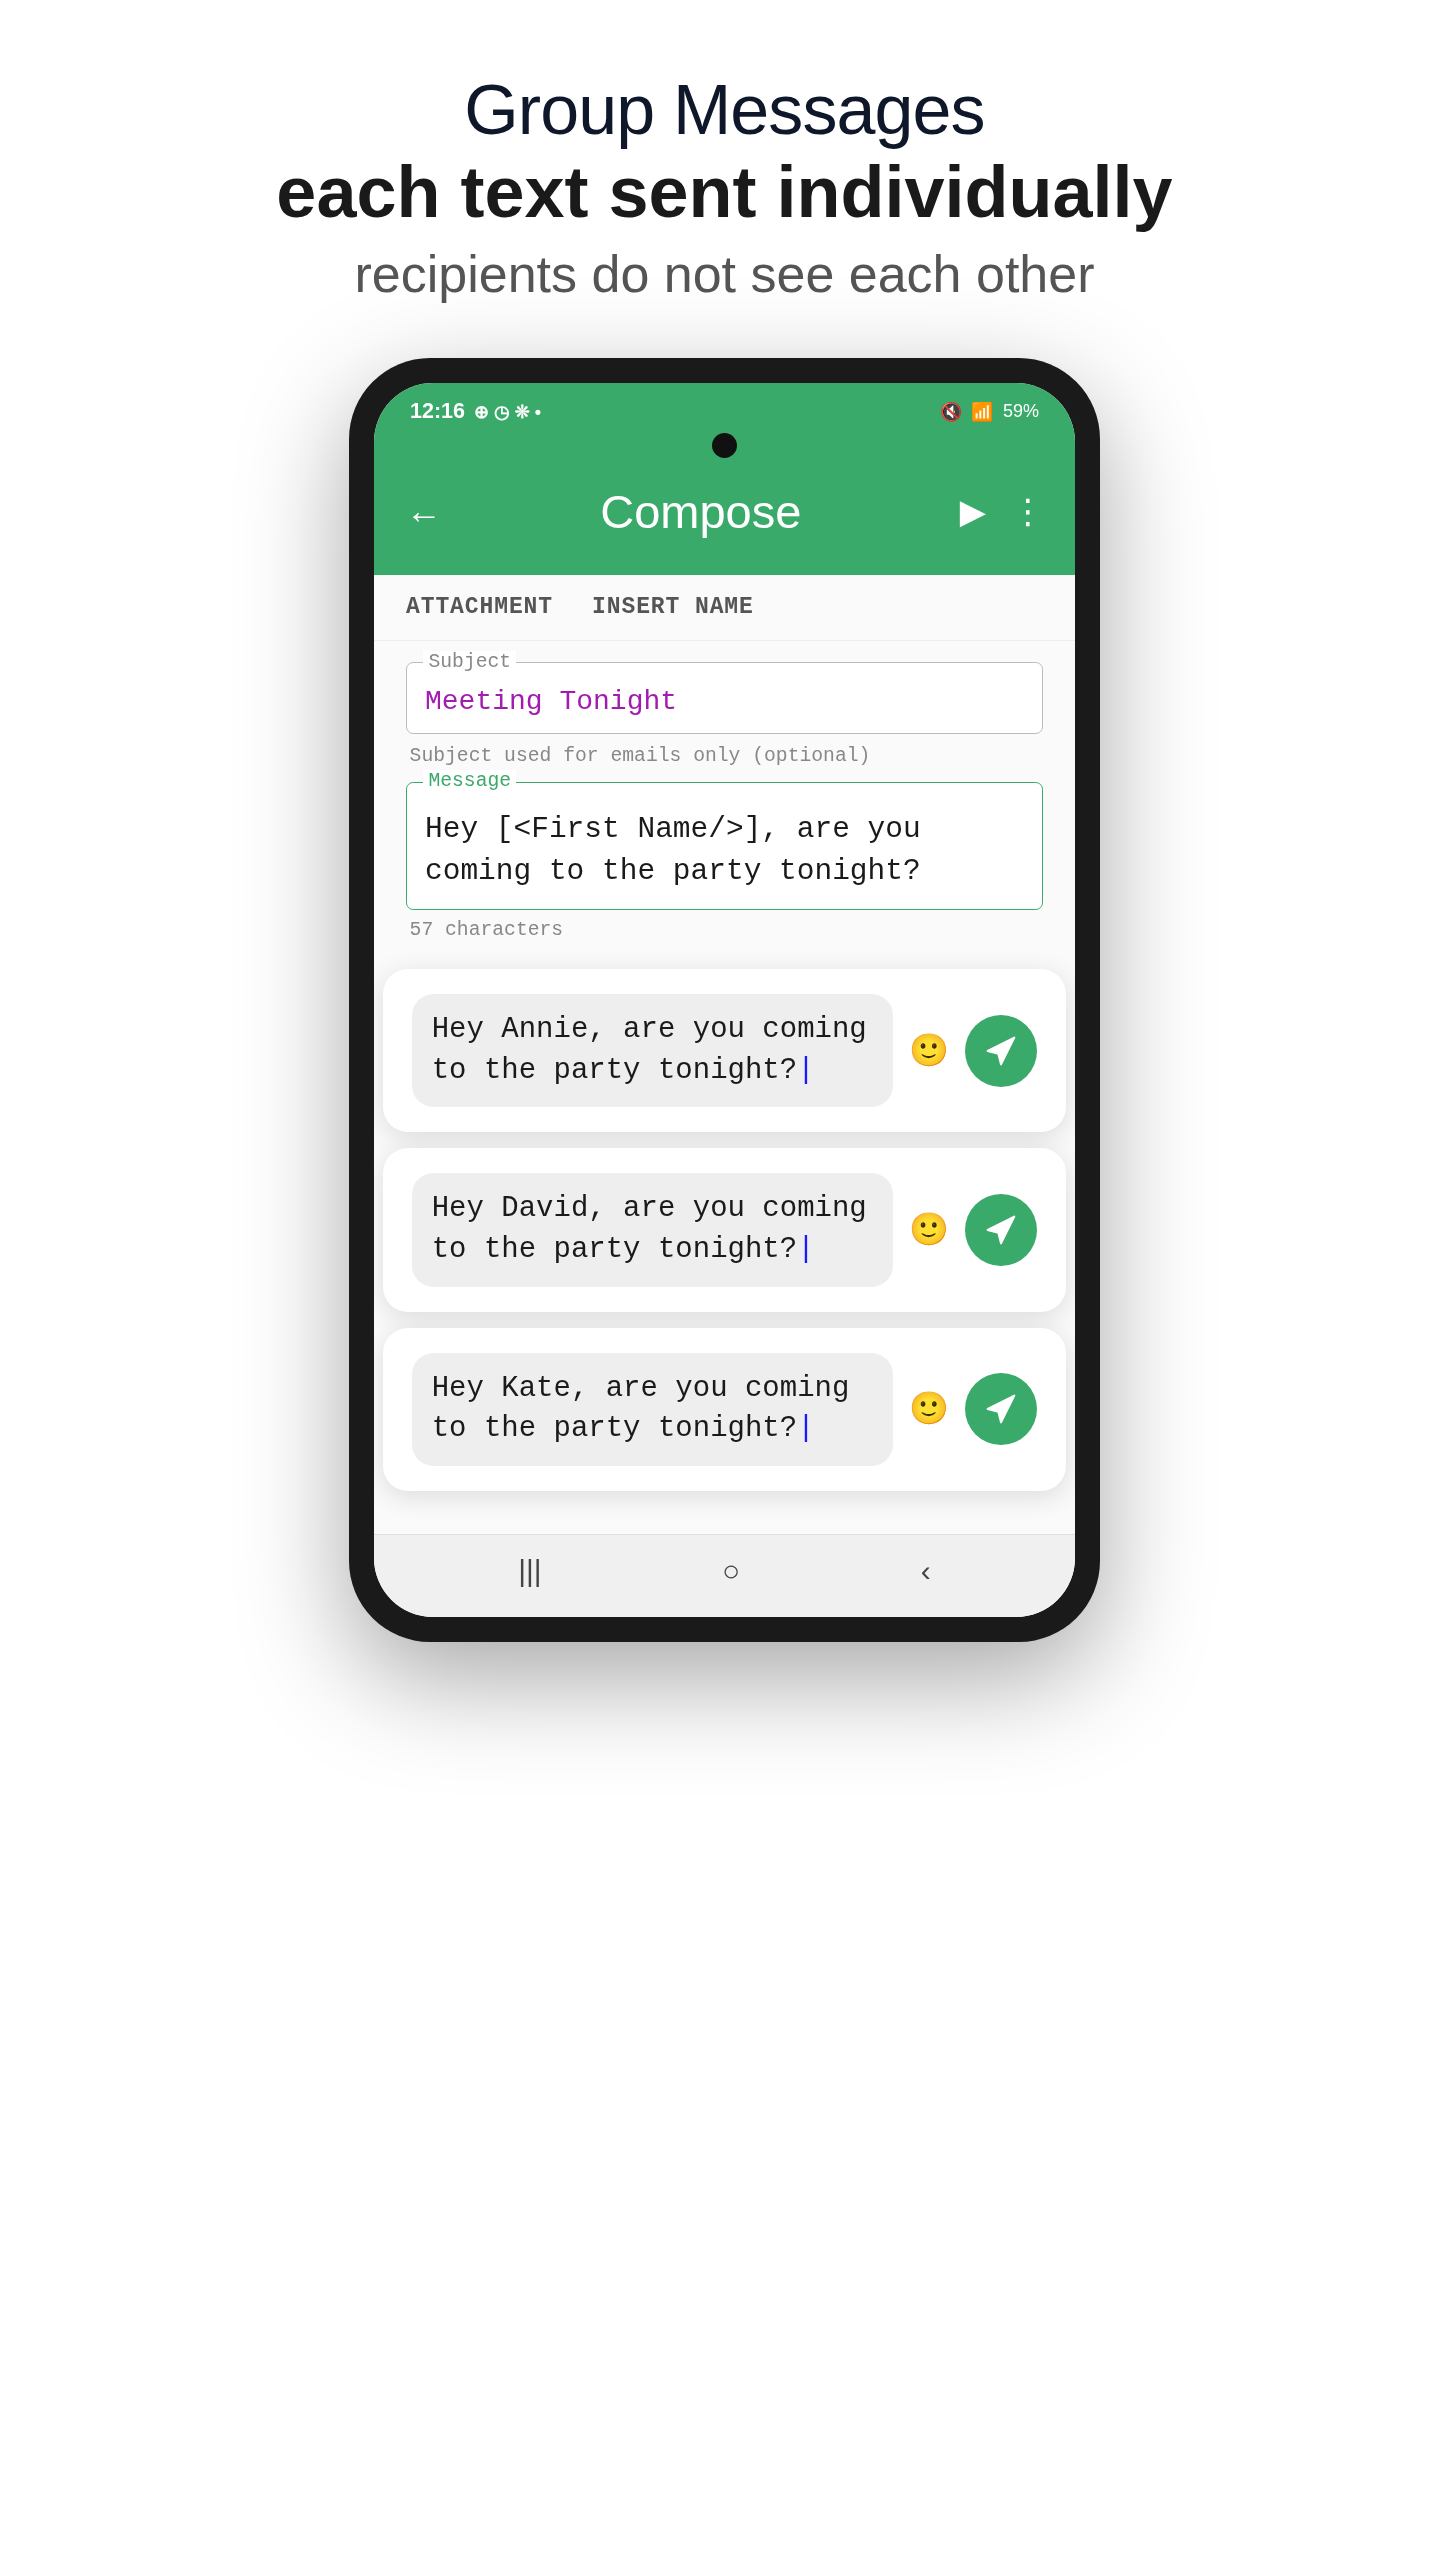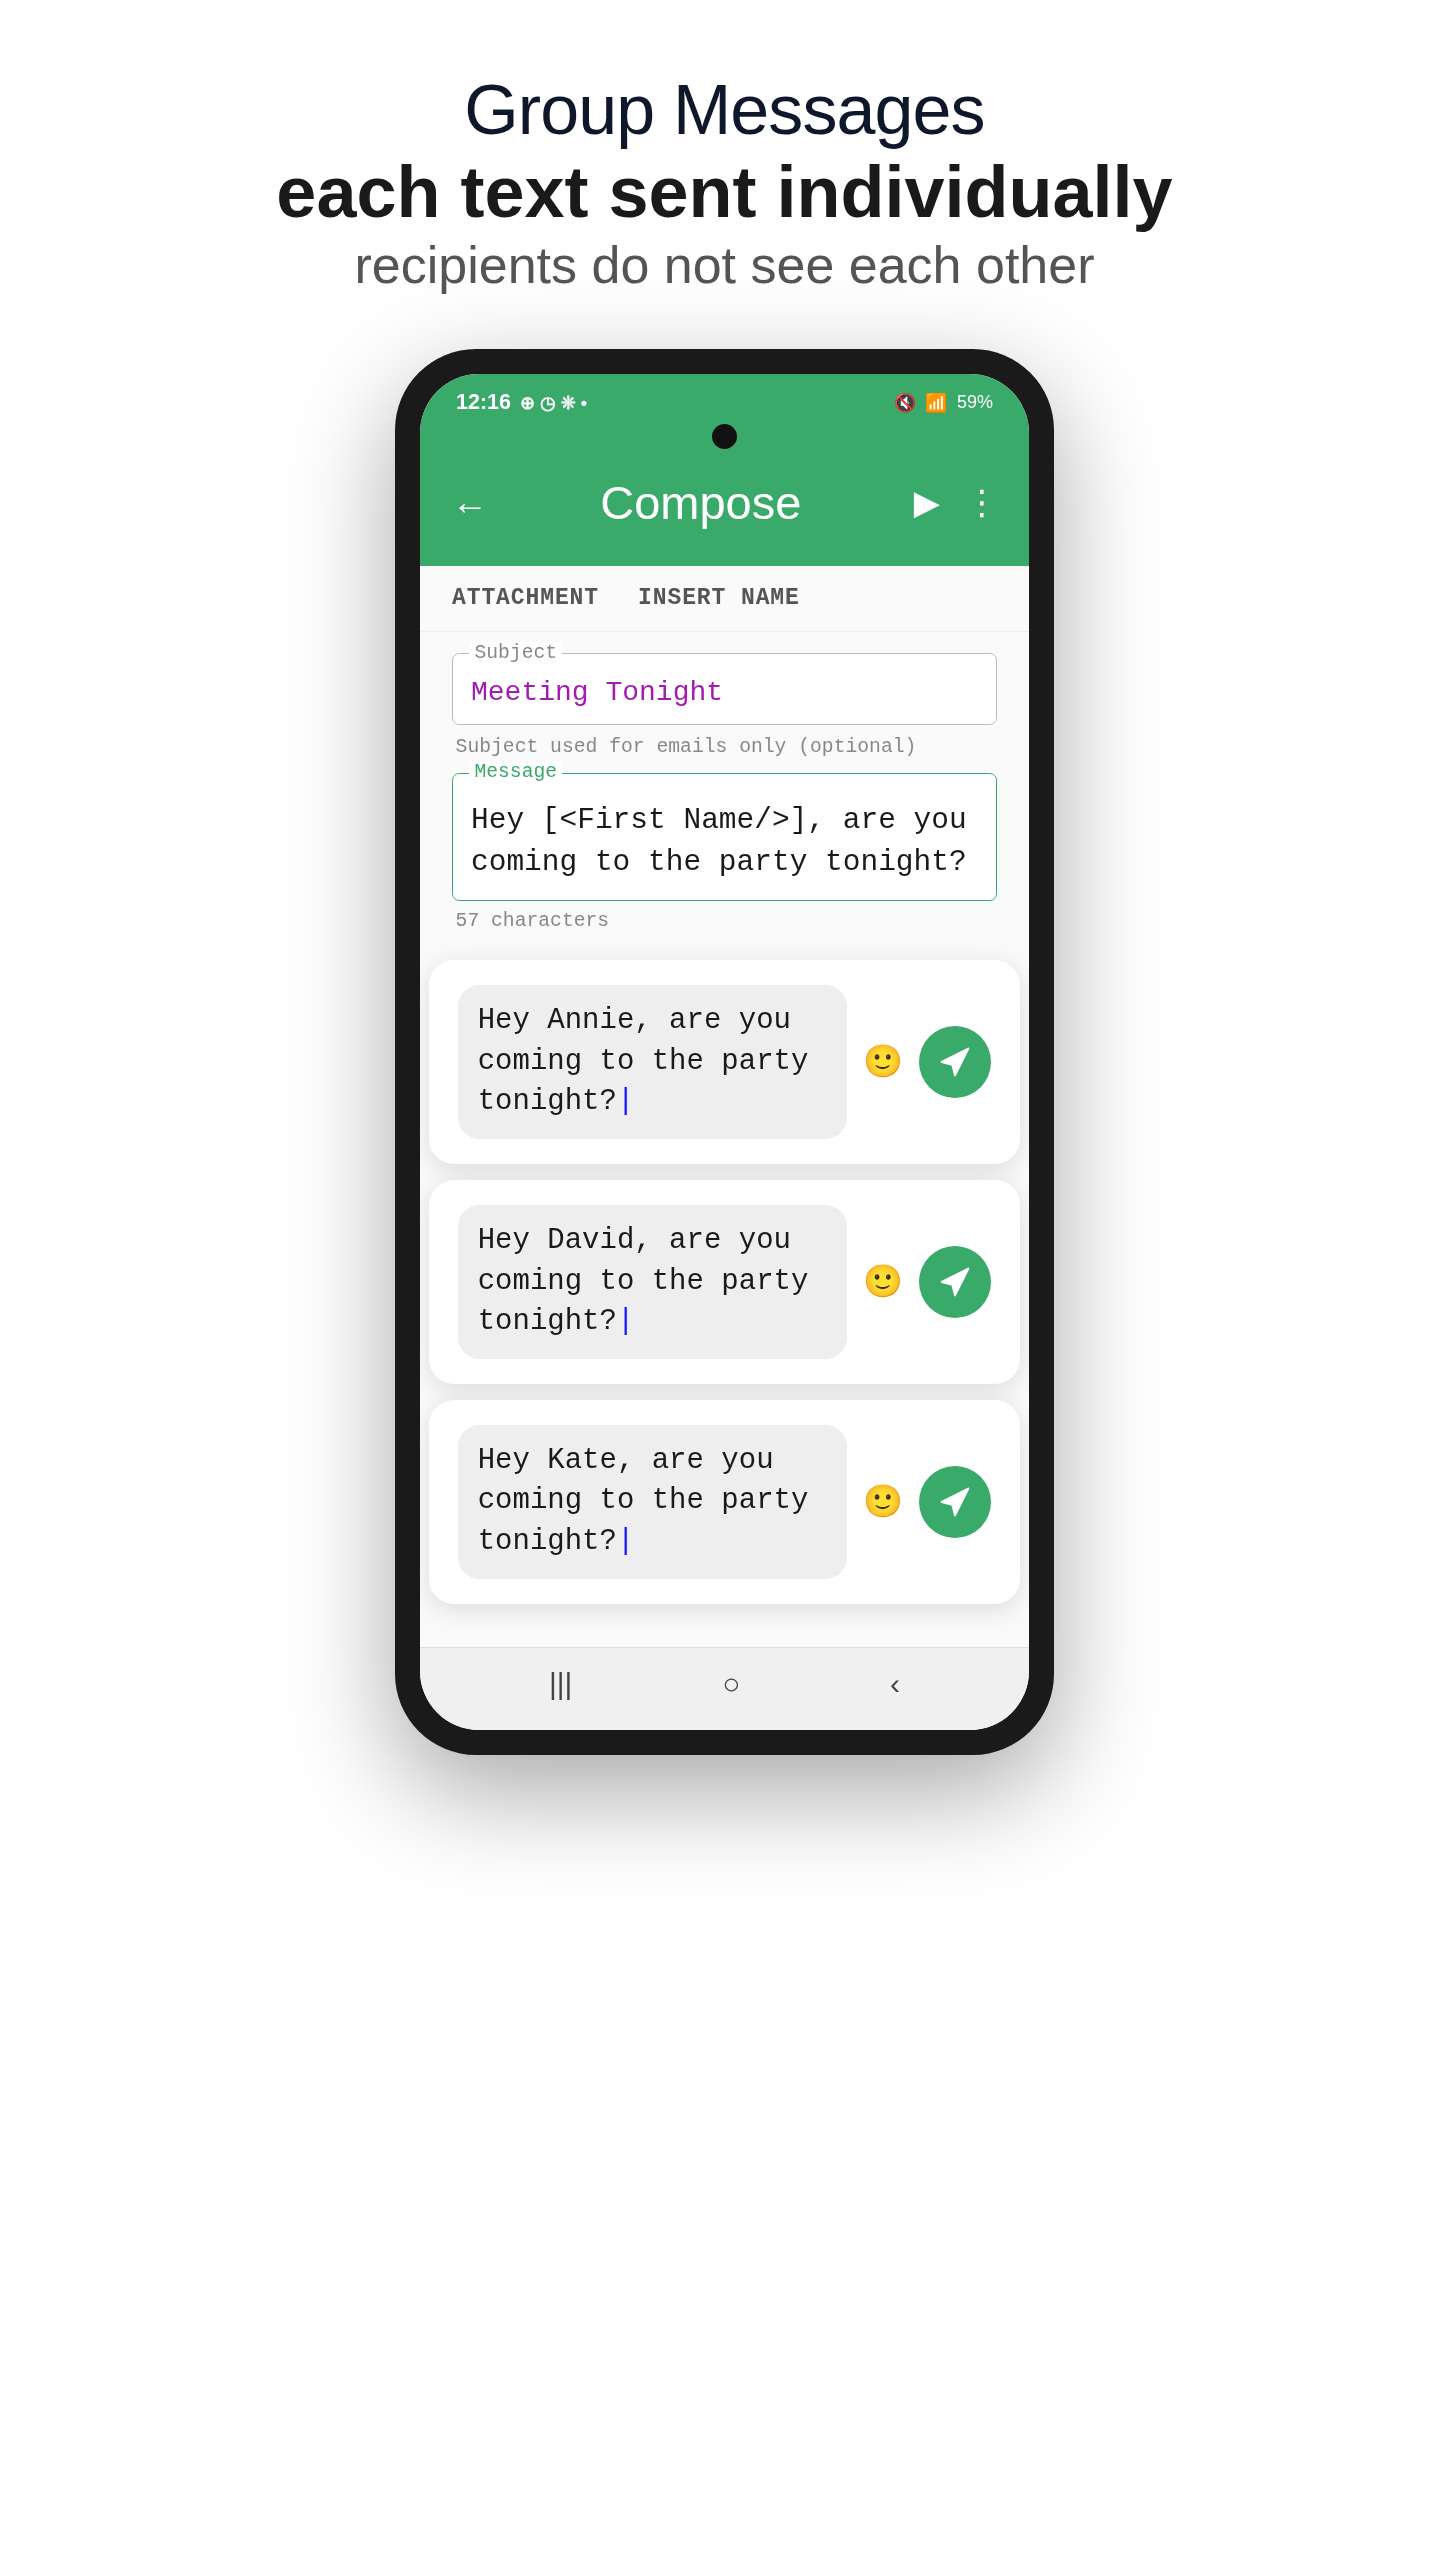--- a/index.html
+++ b/index.html
@@ -32,25 +32,26 @@
       font-size: 72px;
       font-weight: 800;
       color: #1a1a1a;
       line-height: 1.2;
     }
 
     .header-desc {
       font-size: 52px;
       font-weight: 400;
       color: #555;
+      margin-top: 9px;
     }
 
     
     .phone-outer {
-      width: 659px;
+      width: 751px;
       background: #1a1a1a;
       border-radius: 81px;
       padding: 25px;
       box-shadow: 0 36px 107px rgba(0,0,0,0.35);
       position: relative;
     }
 
     .phone-inner {
       background: #f5f5f5;
       border-radius: 59px;

